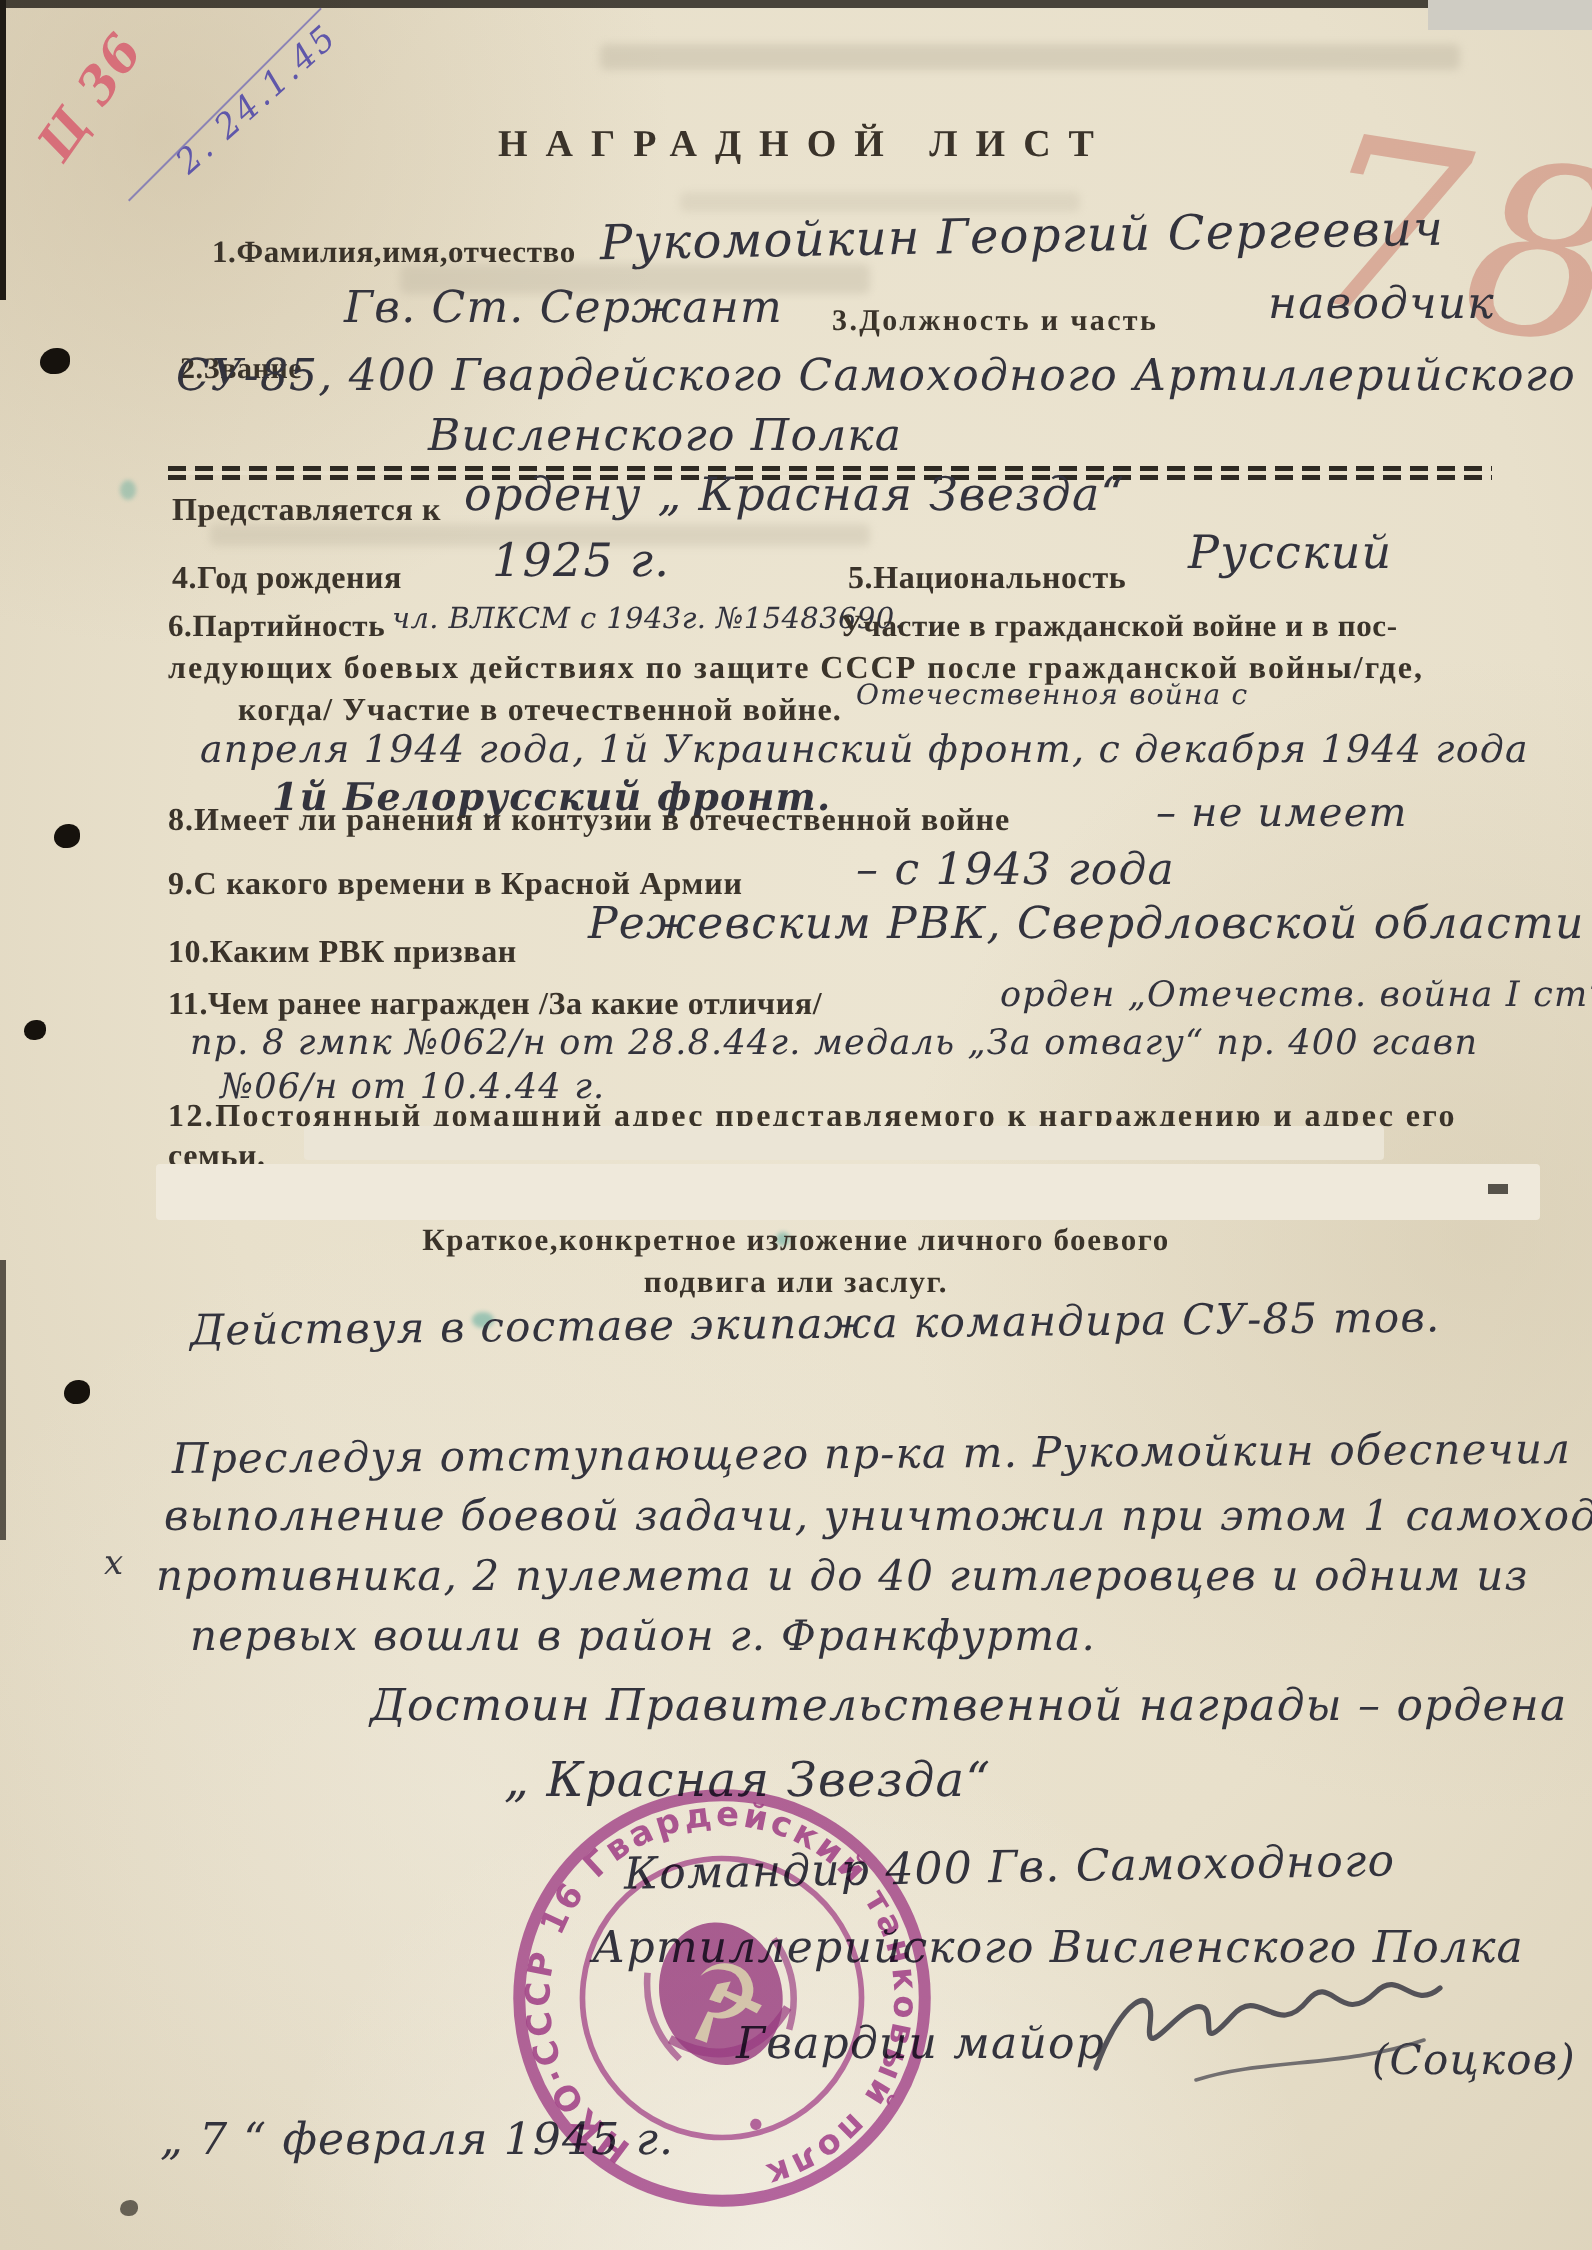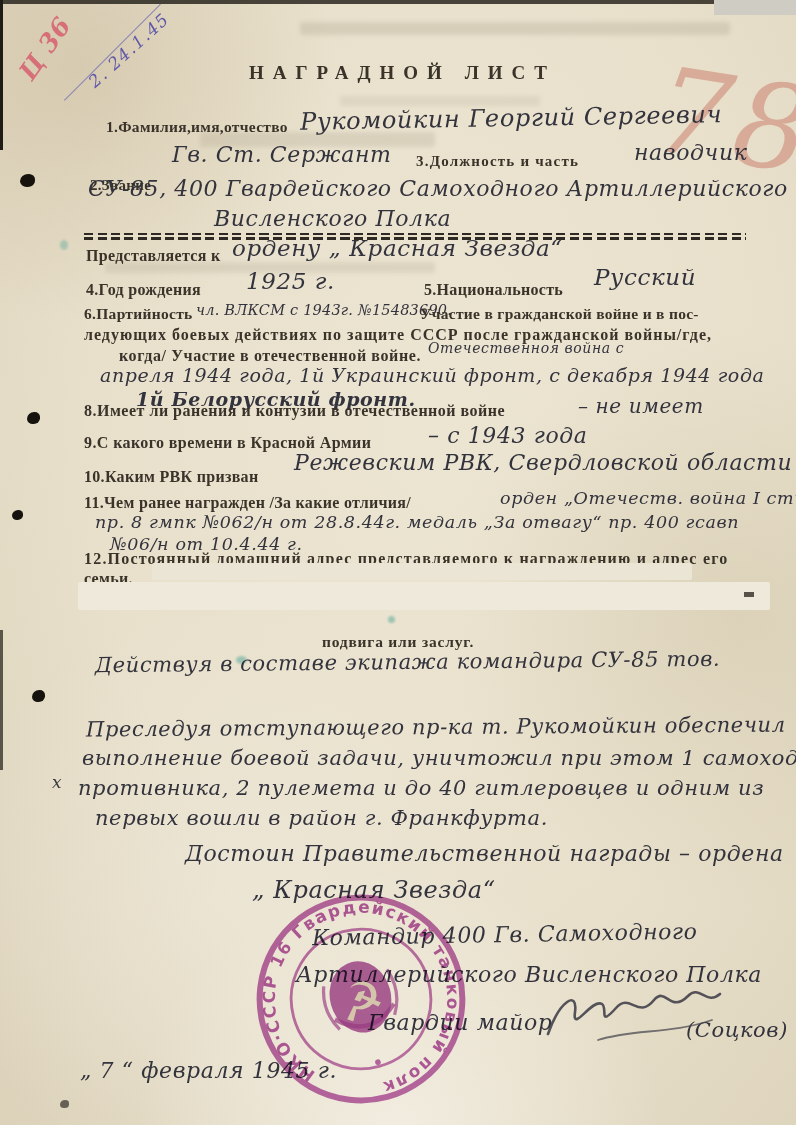--- a/index.html
+++ b/index.html
@@ -106,20 +106,21 @@
   <div class="h" style="left:500px;top:488px;font-size:17.5px;">орден „Отечеств. война I ст“</div>
   <div class="h" style="left:95px;top:512px;font-size:17.5px;">пр. 8 гмпк №062/н от 28.8.44г.   медаль „За отвагу“ пр. 400 гсавп</div>
   <div class="h" style="left:110px;top:534px;font-size:17.5px;">№06/н   от 10.4.44 г.</div>
 
   <div class="t" style="left:84px;top:550px;font-size:16px;letter-spacing:1.2px;">12.Постоянный домашний адрес представляемого к награждению и адрес его</div>
   <div class="t" style="left:84px;top:570px;font-size:16px;">семьи.</div>
   <div class="redact" style="left:152px;top:563px;width:540px;height:17px;"></div>
   <div class="redact" style="left:78px;top:582px;width:692px;height:28px;background:#efe9db;"></div>
   <div class="abs" style="left:744px;top:592px;width:10px;height:5px;background:#56524a;"></div>
 
+  <div class="t center" style="top:612px;font-size:15.5px;letter-spacing:.8px;">Краткое,конкретное изложение личного боевого</div>
   <div class="t center" style="top:633px;font-size:15.5px;letter-spacing:.8px;">подвига или заслуг.</div>
 
   <div class="h" style="left:95px;top:650px;font-size:21px;transform:rotate(-.6deg);">Действуя в составе  экипажа  командира СУ-85 тов.</div>
   <div class="h" style="left:86px;top:715px;font-size:21px;transform:rotate(-.4deg);">Преследуя отступающего пр-ка т. Рукомойкин обеспечил</div>
   <div class="h" style="left:82px;top:746px;font-size:21px;">выполнение боевой задачи, уничтожил при этом 1 самоходку</div>
   <div class="h" style="left:78px;top:776px;font-size:21px;">противника, 2 пулемета и до 40 гитлеровцев и одним из</div>
   <div class="h" style="left:95px;top:806px;font-size:21px;">первых вошли в район г. Франкфурта.</div>
   <div class="h" style="left:185px;top:841px;font-size:22px;">Достоин Правительственной награды – ордена</div>
   <div class="h" style="left:252px;top:876px;font-size:24px;">„ Красная Звезда“</div>
 

